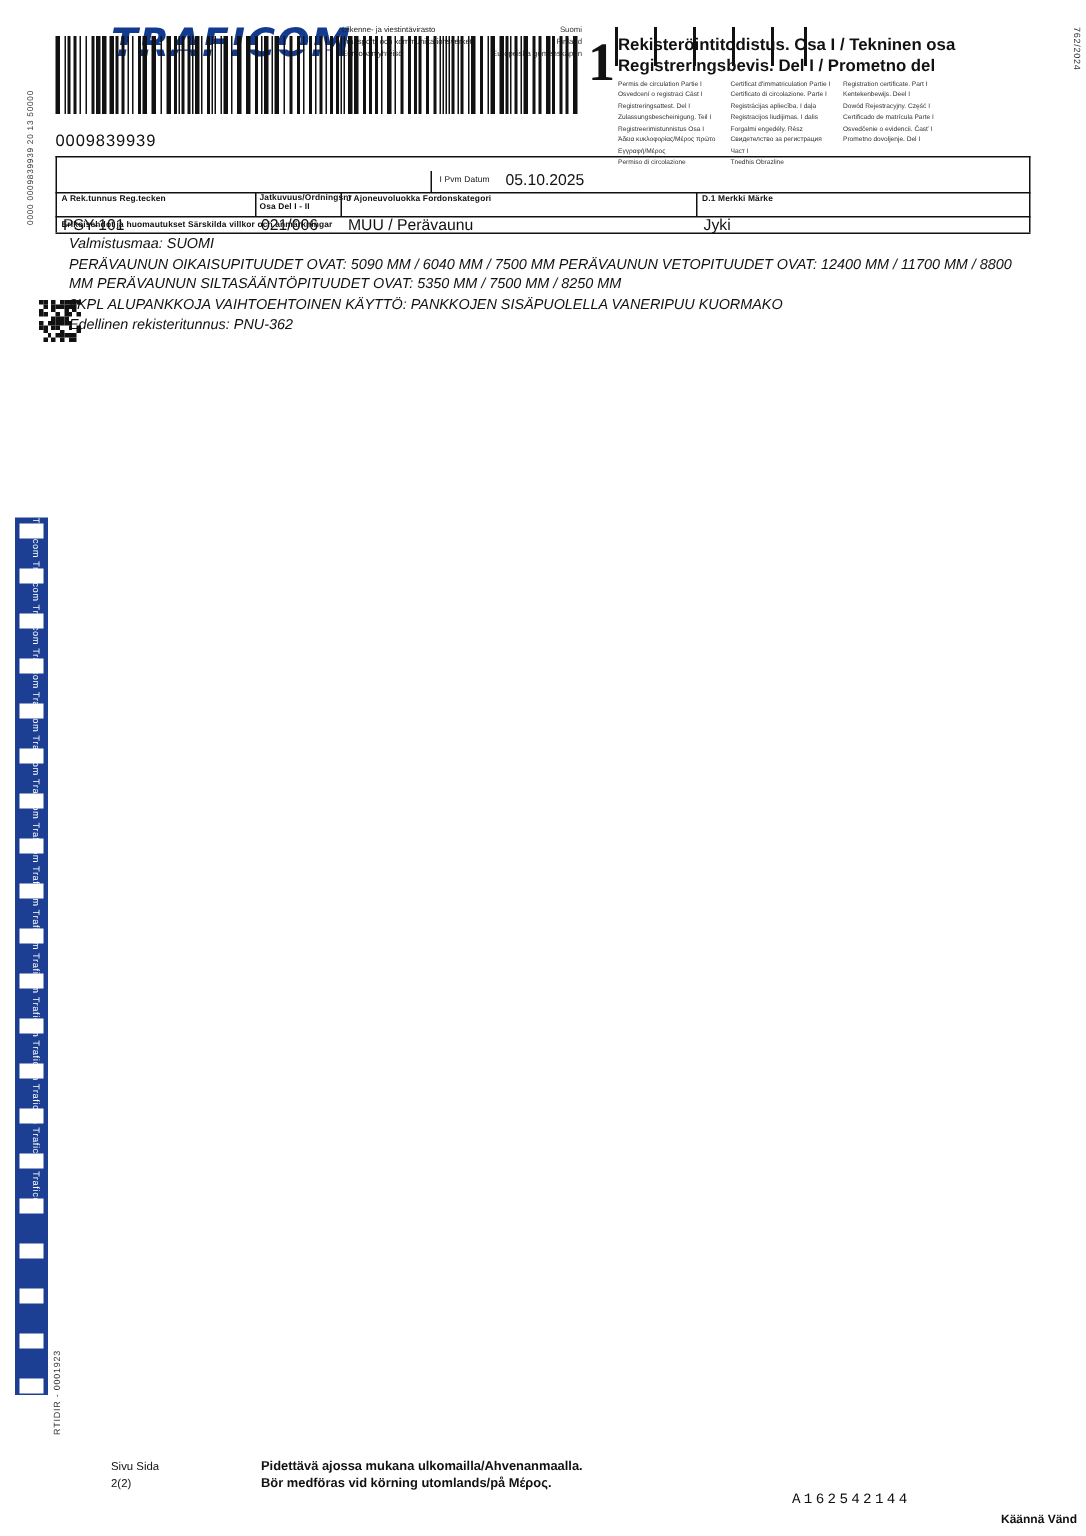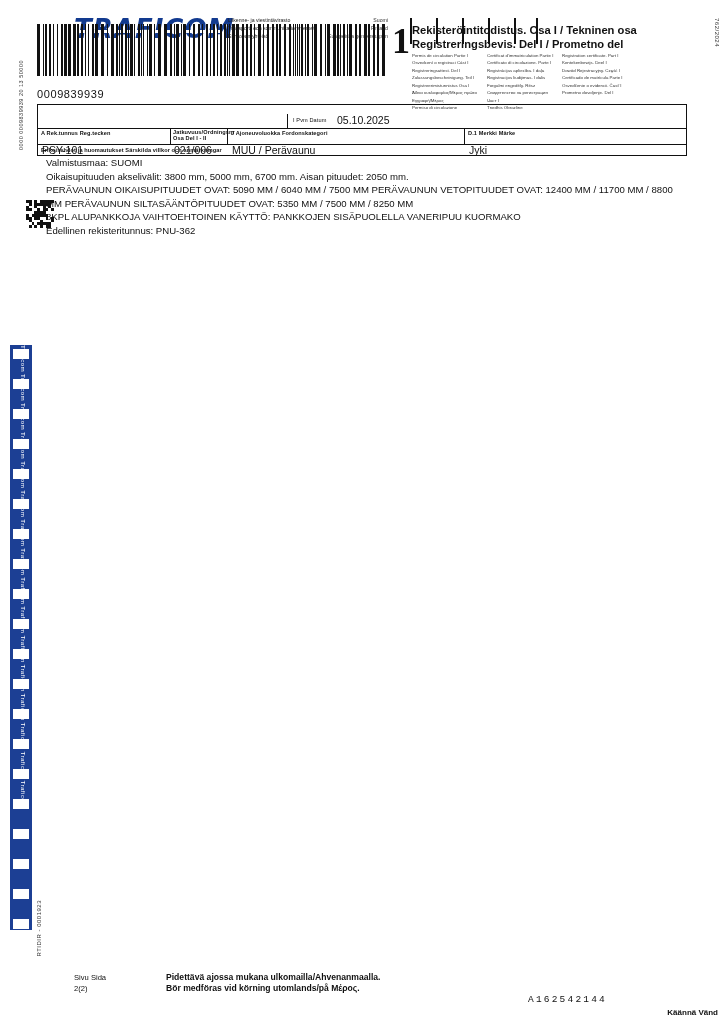--- a/index.html
+++ b/index.html
@@ -188,21 +188,21 @@
   .fval.big { font-size: 10.5px; }
 
   .notes {
     position: absolute;
     left: 46px; top: 156px;
     width: 635px;
     font-size: 9.6px;
     line-height: 1.42;
     color: #111;
   }
-  .notes div { white-space: normal; }
+  .notes div { white-space: normal; font-style: italic; }
 
   
   .strip {
     position: absolute;
     left: 10px; top: 345px;
     width: 22px; height: 585px;
     background: #1c3f94;
     overflow: hidden;
   }
   .strip-text {
@@ -235,21 +235,21 @@
   }
   .footer .sivu {
     position: absolute;
     left: 0; top: 0;
     font-size: 7.6px;
     line-height: 1.45;
     color: #111;
   }
   .footer .bold-line {
     position: absolute;
-    left: 44px;
+    left: 52px;
     font-size: 8.6px;
     font-weight: bold;
     color: #111;
     white-space: nowrap;
     padding-left: 48px;
   }
   .footer .l1 { top: 0px; }
   .footer .l2 { top: 11px; }
   .docid {
     position: absolute;
@@ -515,21 +515,20 @@
     <div class="fval big" style="left:5px;   top:40px;">PSY-101</div>
     <div class="fval big" style="left:137px; top:40px;">021/006</div>
     <div class="fval big" style="left:195px; top:40px;">MUU / Perävaunu</div>
     <div class="fval big" style="left:432px; top:40px;">Jyki</div>
 
     <div class="flabel" style="left:4px; top:42px; top:43px;">Erikoisehdot ja huomautukset   Särskilda villkor och anmärkningar</div>
   </div>
 
   <div class="notes">
     <div>Valmistusmaa: SUOMI</div>
-    <div>Oikaisupituuden akselivälit: 3800 mm, 5000 mm, 6700 mm. Aisan pituudet: 2050 mm.</div>
     <div>PERÄVAUNUN OIKAISUPITUUDET OVAT: 5090 MM / 6040 MM / 7500 MM PERÄVAUNUN VETOPITUUDET OVAT: 12400 MM / 11700 MM / 8800 MM PERÄVAUNUN SILTASÄÄNTÖPITUUDET OVAT: 5350 MM / 7500 MM / 8250 MM</div>
     <div>8KPL ALUPANKKOJA VAIHTOEHTOINEN KÄYTTÖ: PANKKOJEN SISÄPUOLELLA VANERIPUU KUORMAKO</div>
     <div>Edellinen rekisteritunnus: PNU-362</div>
   </div>
 
   <div class="strip">
     <div class="strip-dashes" id="stripdashes">
         <i style="top: 4px;"></i>
         <i style="top: 34px;"></i>
         <i style="top: 64px;"></i>

